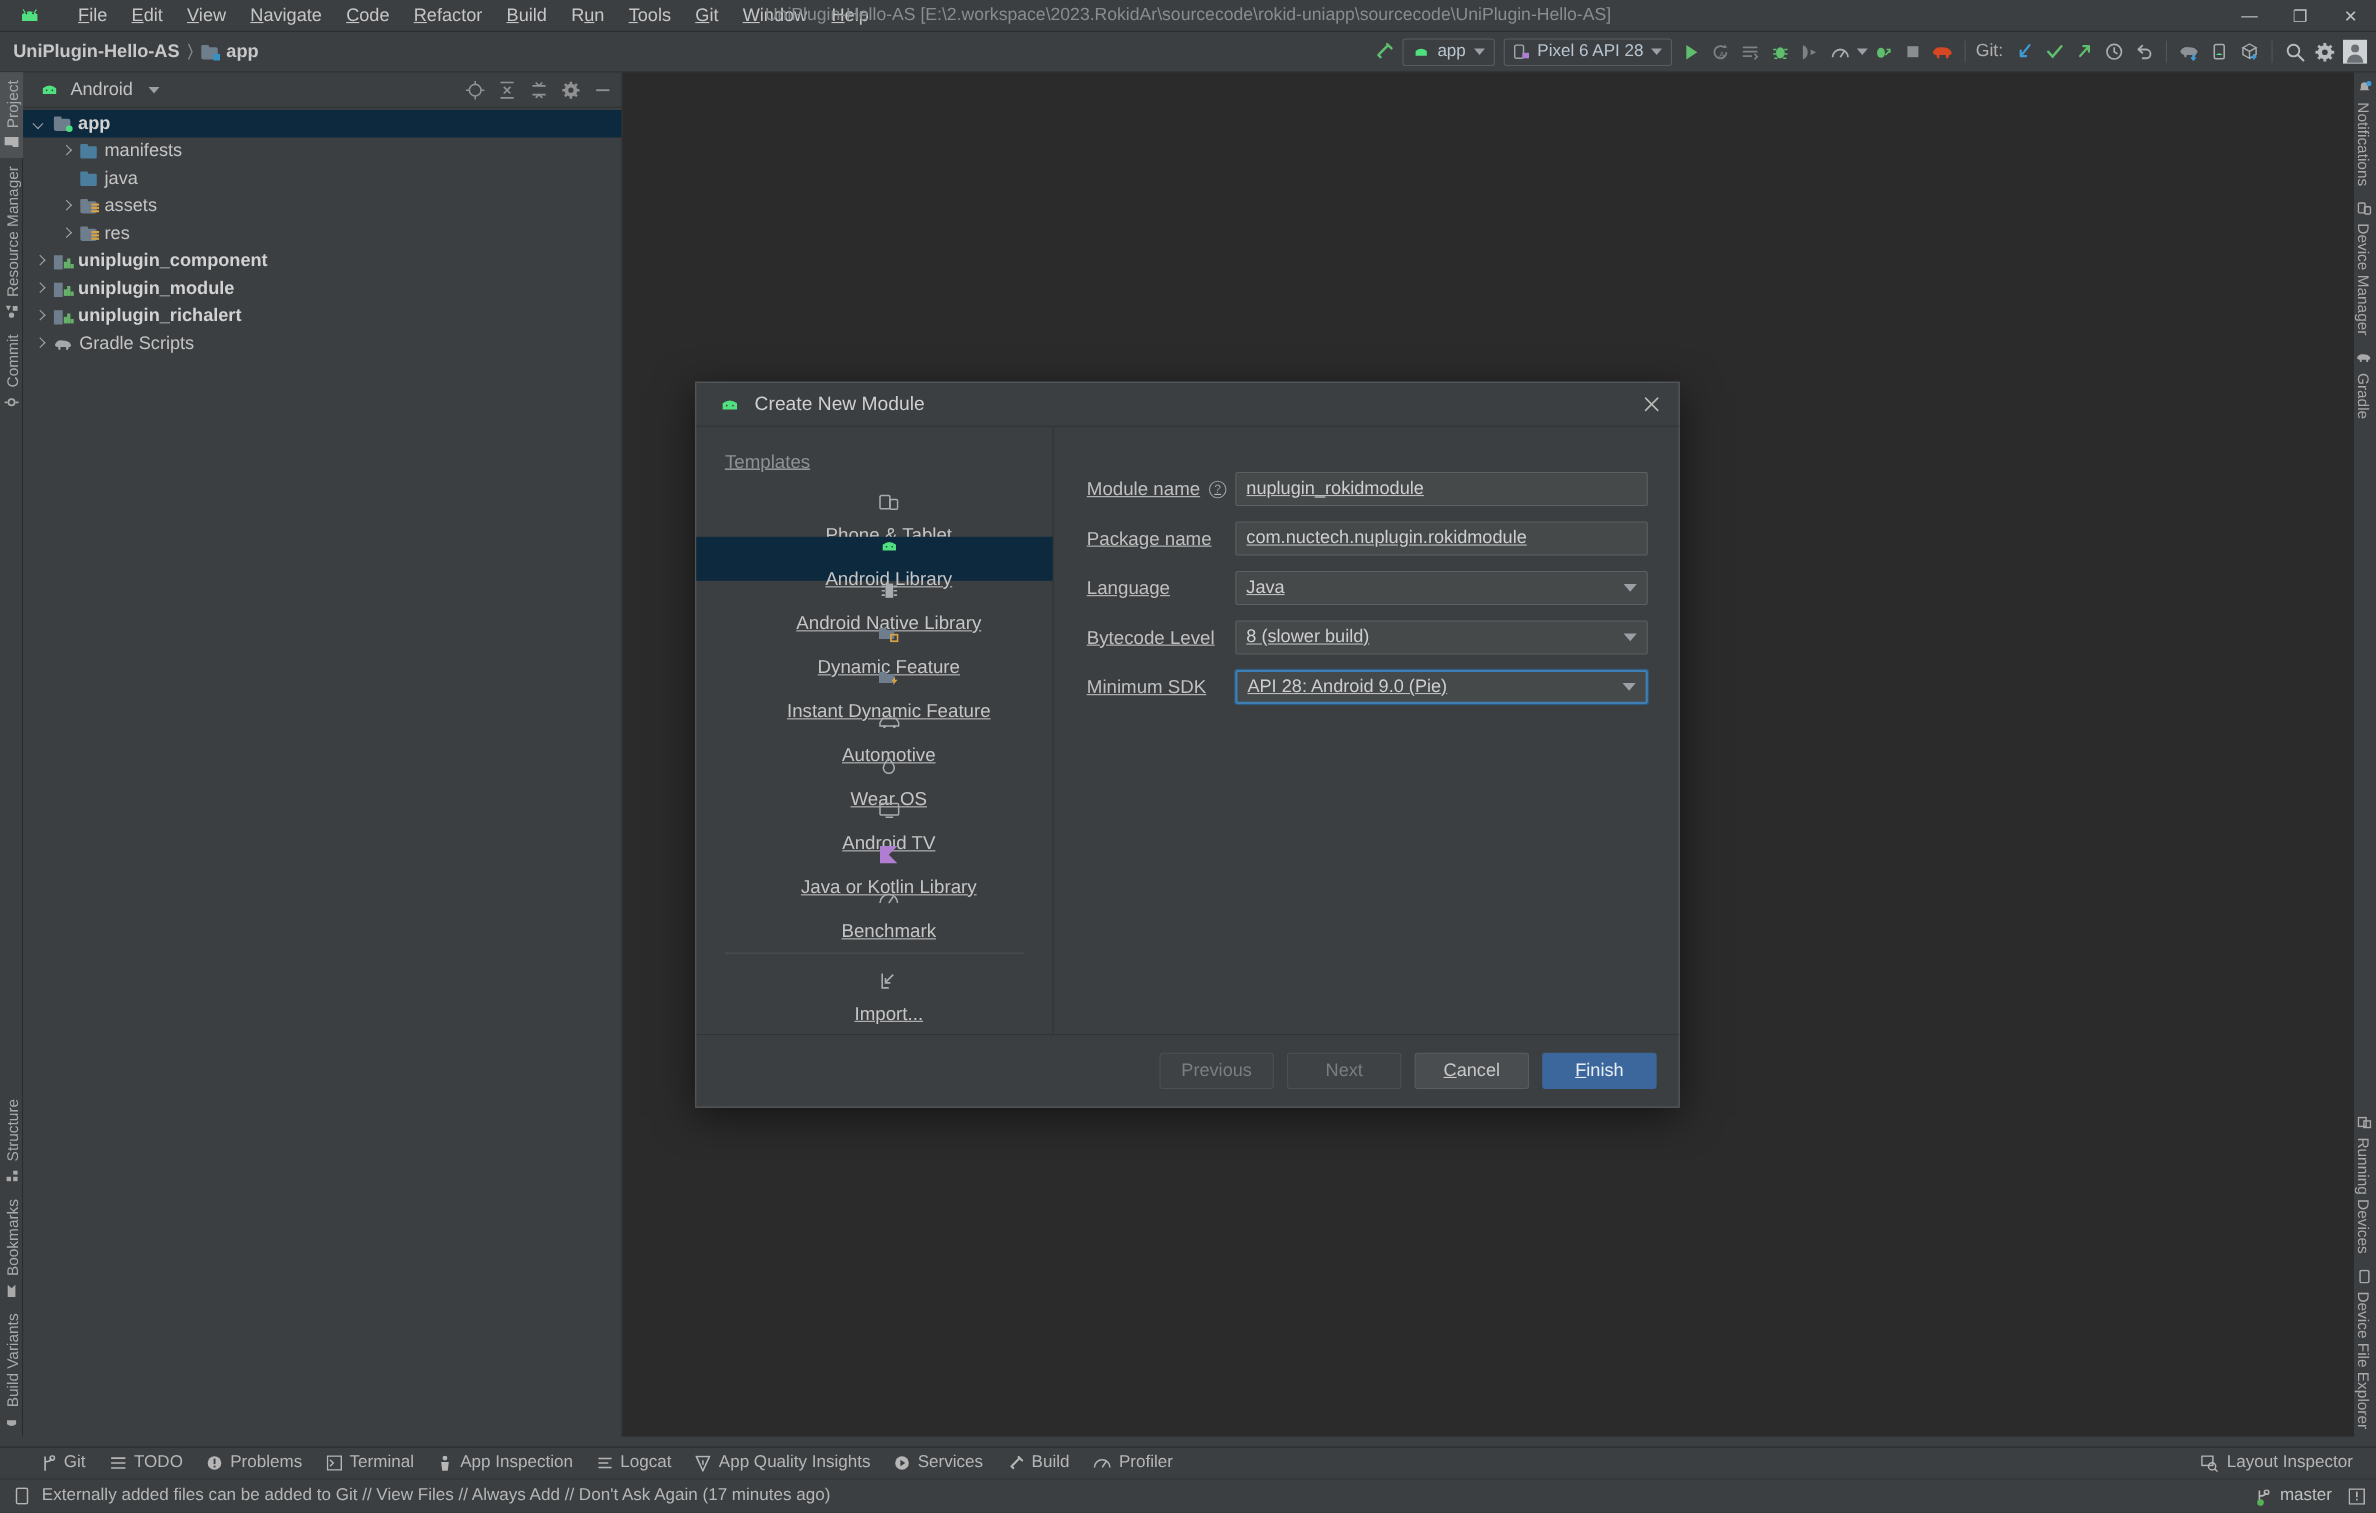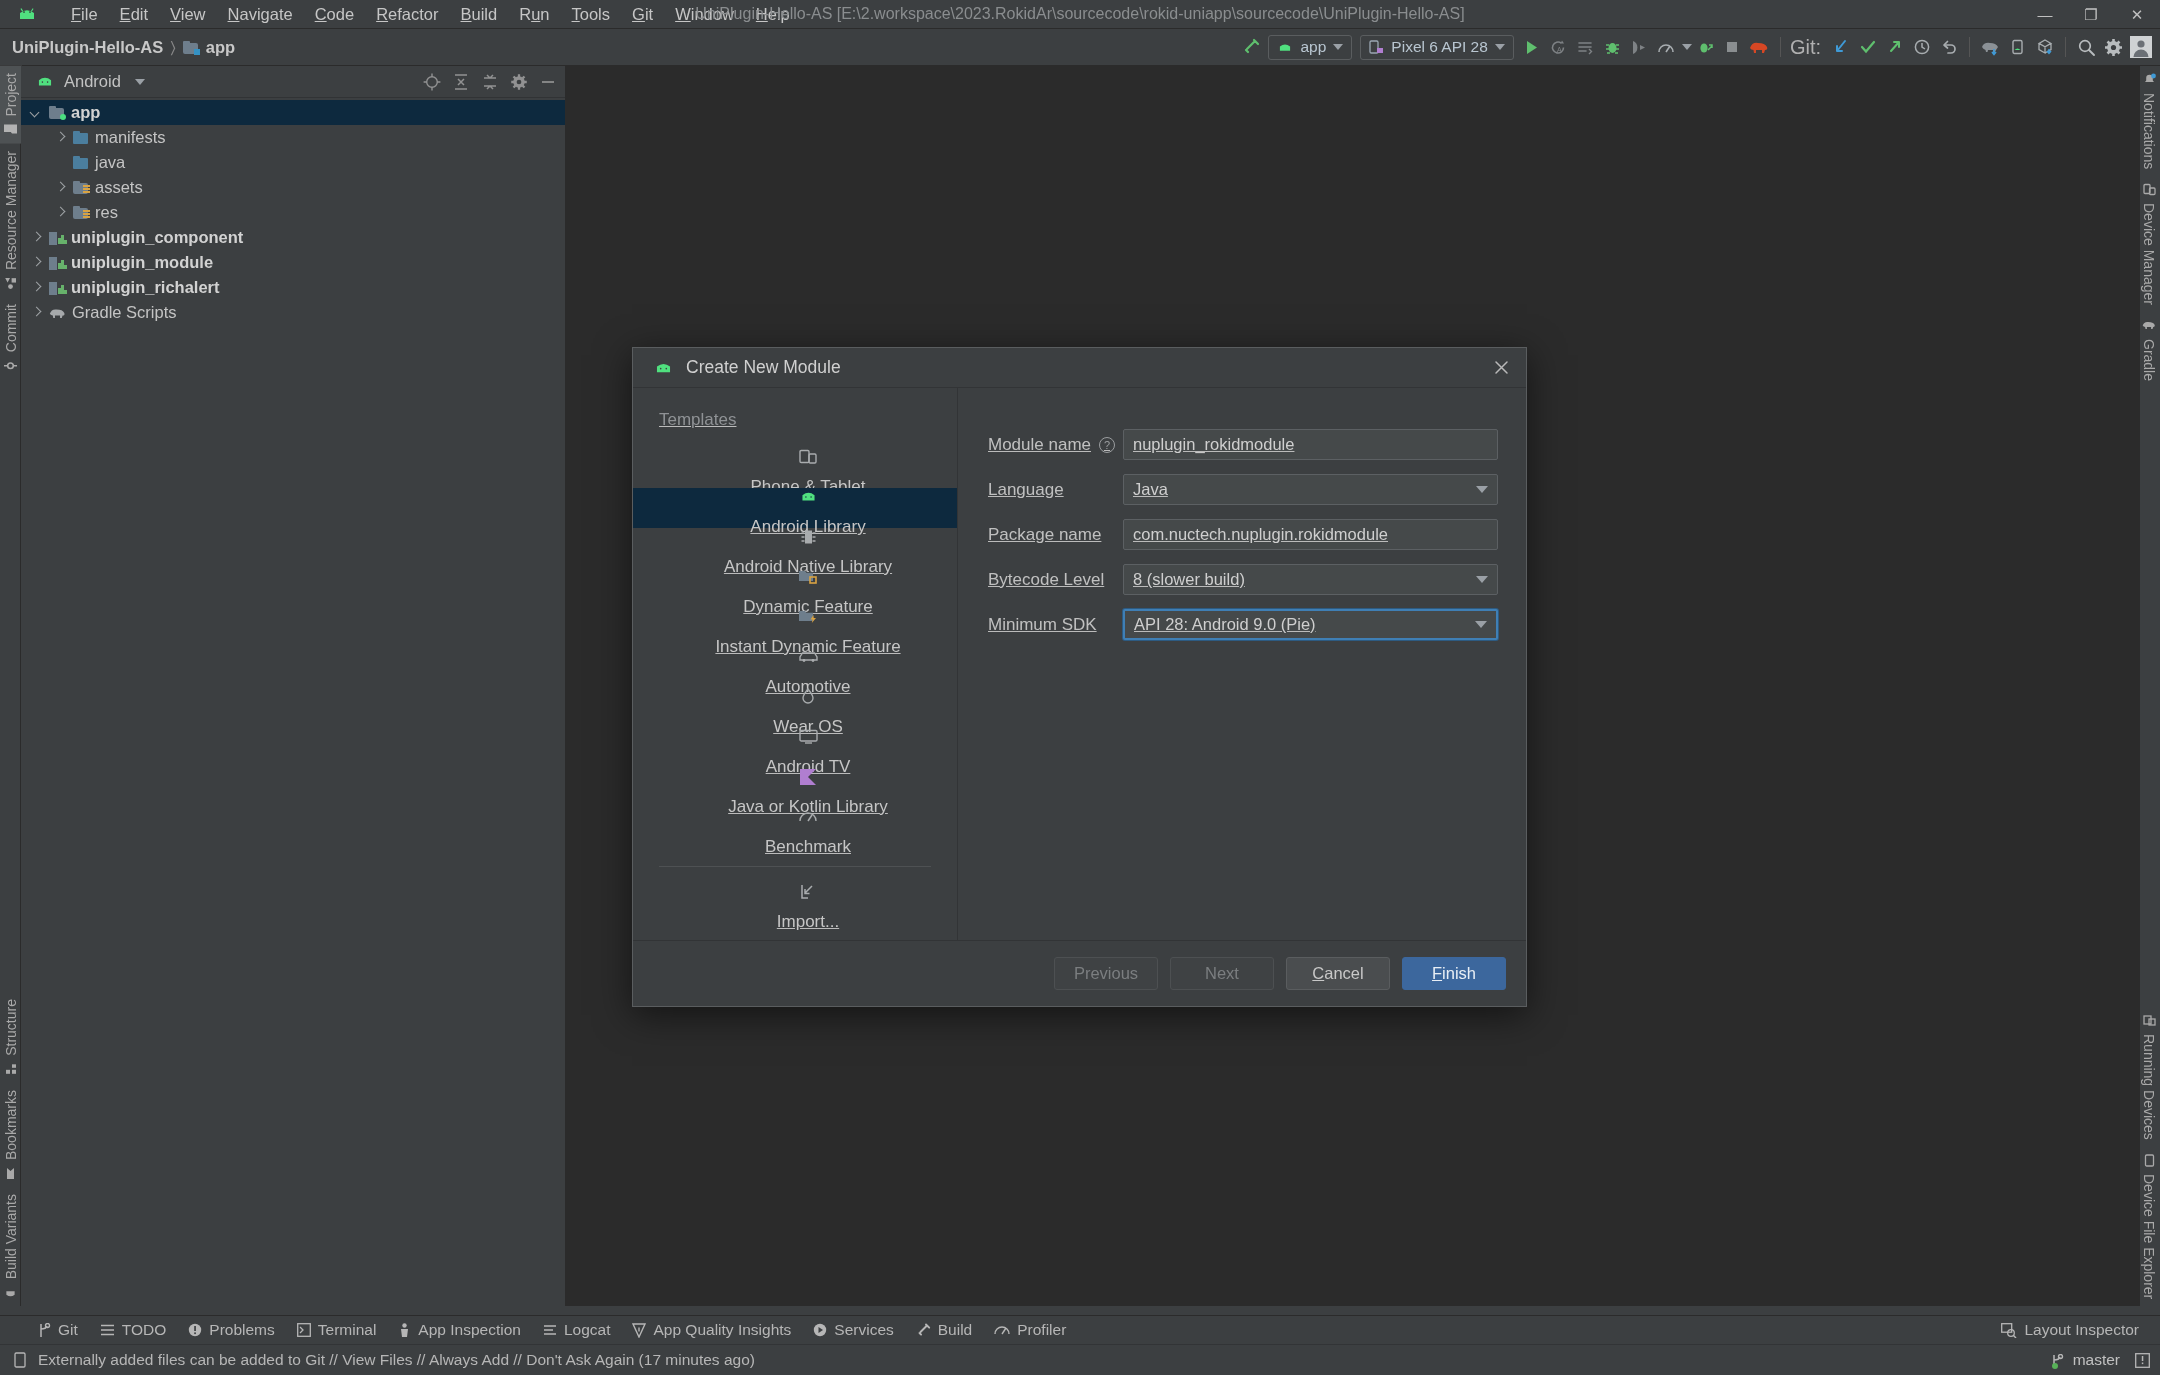--- a/index.html
+++ b/index.html
@@ -63,21 +63,21 @@
   .tb-btn {
     width: 27px; height: 27px; display: flex; align-items: center; justify-content: center;
     border-radius: 3px;
   }
   .chip {
     display: flex; align-items: center; gap: 7px; height: 25px; padding: 0 8px;
     border: 1px solid #5a5d5f; border-radius: 3px; font-size: 15.5px; color: #b9c6d1;
     margin: 0 4px;
   }
   .caret { width:0;height:0;border-left:5px solid transparent;border-right:5px solid transparent;border-top:6px solid #9aa0a6;}
-  .git-label { font-size: 20px; color: #b0b0b0; margin: 0 6px 0 2px; }
+  .git-label { font-size: 16px; color: #b0b0b0; margin: 0 6px 0 2px; }
 
   
   #left-strip {
     position: absolute; left: 0; top: 66px; width: 21px; height: 1240px;
     background: #3c3f41; border-right: 1px solid #2b2b2b;
   }
   .vstrip-item {
     writing-mode: vertical-rl; transform: rotate(180deg);
     font-size: 14px; color: #a9a9a9; padding: 7px 3px; display: flex; align-items: center; gap: 7px;
     white-space: nowrap;
@@ -846,30 +846,30 @@
     <div id="form-col">
       <div class="frow">
         <div class="flabel">
           <span>Module name</span>
           <span class="help-ico">?</span>
         </div>
         <input class="finput" type="text" value="nuplugin_rokidmodule" style="">
       </div>
 
       <div class="frow">
+        <div class="flabel">Package name</div>
+        <input class="finput" type="text" value="com.nuctech.nuplugin.rokidmodule" style="">
+      </div>
+
+      <div class="frow">
         <div class="flabel">Language</div>
         <div class="fselect">
           <span>Java</span>
           <span class="sel-caret"></span>
         </div>
-      </div>
-
-      <div class="frow">
-        <div class="flabel">Package name</div>
-        <input class="finput" type="text" value="com.nuctech.nuplugin.rokidmodule" style="">
       </div>
 
       <div class="frow">
         <div class="flabel">Bytecode Level</div>
         <div class="fselect">
           <span>8 (slower build)</span>
           <span class="sel-caret"></span>
         </div>
       </div>
 

